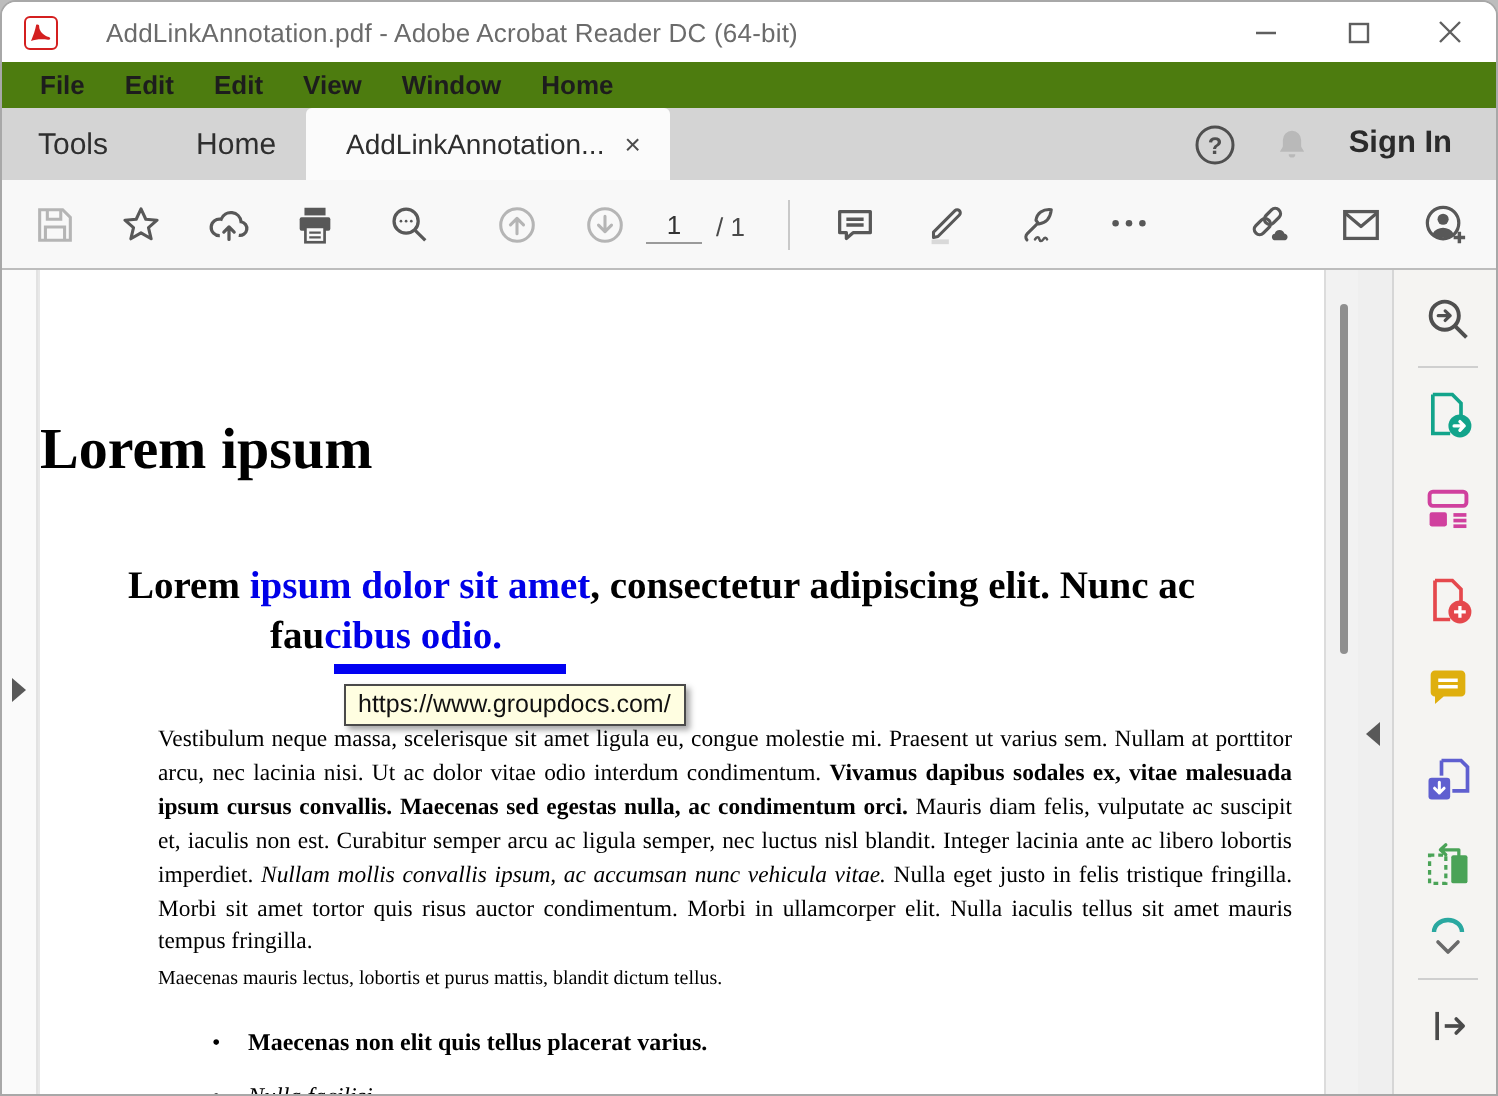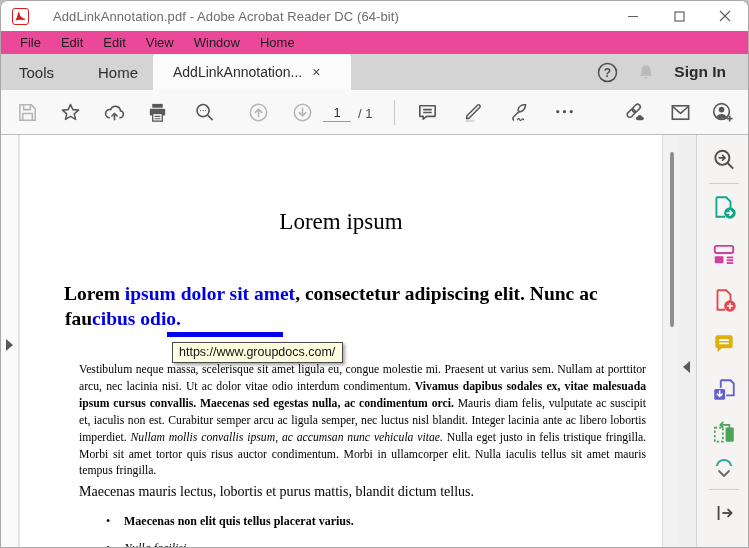--- a/index.html
+++ b/index.html
@@ -8,60 +8,60 @@
   .window { position:relative; width:749px; height:548px; background:#fff; border-radius:8px 8px 0 0; overflow:hidden; border:1px solid #a8a8a8; }
 
   
   .titlebar { position:relative; height:30px; background:#ffffff; display:flex; align-items:center; }
   .titlebar .app-icon { width:17px; height:17px; margin-left:11px; flex:0 0 auto; }
   .titlebar .title-text { margin-left:24px; font-size:13px; color:#6b6b6b; letter-spacing:.1px; }
   .win-controls { position:absolute; right:0; top:0; height:30px; display:flex; }
   .win-btn { width:46px; height:30px; display:flex; align-items:center; justify-content:center; color:#5f5f5f; font-size:14px; }
 
   
-  .menubar { height:23px; background:#ec4899; display:flex; align-items:center; padding-left:9px; }
+  .menubar { height:23px; background:#4d7c0f; display:flex; align-items:center; padding-left:9px;font-weight:bold; }
   .menu-item { font-size:13px; color:#1d1d1d; padding:2px 10px; }
 
   
   .tabbar { position:relative; height:36px; background:#d4d4d4; display:flex; align-items:flex-end; }
   .tab { height:36px; display:flex; align-items:center; justify-content:center; font-size:15px; color:#2e2e2e; padding:0 18px; }
   .tab.home { margin-left:8px; }
-  .doc-tab { position:absolute; left:152px; top:0; width:198px; height:36px; background:#fbfbfb; border-radius:3px 3px 0 0; display:flex; align-items:center; font-size:14px; color:#2e2e2e; padding:0 8px 0 20px; }
+  .doc-tab { position:absolute; left:152px; top:0; width:182px; height:36px; background:#fbfbfb; border-radius:3px 3px 0 0; display:flex; align-items:center; font-size:14px; color:#2e2e2e; padding:0 8px 0 20px; }
   .doc-tab .close-x { margin-left:10px; font-size:14px; color:#4c4c4c; line-height:1; }
   .tab-right { position:absolute; right:0; top:0; height:36px; display:flex; align-items:center; gap:18px; padding-right:22px; }
   .signin { font-size:15.5px; font-weight:700; color:#2b2b2b; }
 
   
   .toolbar { position:relative; height:45px; background:#f8f8f8; border-bottom:1px solid #bdbdbd; }
   .tb-ic { position:absolute; top:11px; width:23px; height:23px; color:#585858; }
   .tb-ic svg { width:100%; height:100%; }
   .tb-ic.disabled { color:#b5b5b5; }
   .page-input { position:absolute; left:322px; top:13px; width:28px; height:19px; border:none; border-bottom:1px solid #9a9a9a; background:transparent; text-align:center; font-size:13px; color:#333; font-family:"Liberation Sans",sans-serif; }
   .page-total { position:absolute; left:357px; top:16px; font-size:13px; color:#4a4a4a; }
   .tb-sep { position:absolute; left:393px; top:10px; width:1px; height:25px; background:#c9c9c9; }
 
   
   .docarea { position:relative; height:413px; background:#e8e8e8; }
   .left-strip { position:absolute; left:0; top:0; width:18px; height:100%; background:#fafafa; border-right:1px solid #e2e2e2; }
   .tri-right { position:absolute; left:5px; top:204px; width:0; height:0; border-top:6px solid transparent; border-bottom:6px solid transparent; border-left:7px solid #595959; }
   .page { position:absolute; left:19px; top:0; width:642px; height:413px; background:#ffffff; overflow:hidden; font-family:"Liberation Serif", serif; }
 
-  .doc-h1 { position:absolute; left:0; top:74px; width:100%; text-align:center; font-size:23px; font-weight:400; color:#000; }
+  .doc-h1 { position:absolute; left:0; top:74px; width:100%; font-size:29px; font-weight:700; color:#000; }
   .doc-h2 { position:absolute; left:0; top:146px; width:100%; font-size:19.5px; font-weight:700; line-height:25px; color:#000; }
   .doc-h2 .l1 { padding-left:44px; }
-  .doc-h2 .l2 { padding-left:45px; }
+  .doc-h2 .l2 { padding-left:115px; }
   .seg-link { color:#0000e8; }
   .seg-bold { font-weight:700; }
   .seg-italic { font-style:italic; }
 
   .link-bar { position:absolute; left:147px; top:197px; width:116px; height:5px; background:#0202f2; }
   .tooltip { position:absolute; left:152px; top:207px; background:#fffee1; border:1px solid #4a4a4a; padding:2px 7px 3px 6px; font-family:"Liberation Sans",sans-serif; font-size:12.5px; color:#111; box-shadow:2px 2px 3px rgba(0,0,0,.35); z-index:5; white-space:nowrap;text-align:right; }
 
   .doc-p1 { position:absolute; left:59px; top:227px; width:567px; font-size:11.7px; line-height:16.9px; text-align:justify; color:#000; }
-  .doc-p2 { position:absolute; left:59px; top:349px; width:567px; font-size:14px; color:#000; }
+  .doc-p2 { position:absolute; left:59px; top:349px; width:567px; font-size:10px; color:#000; }
   .doc-bullet { position:absolute; left:104px; width:520px; font-size:12px; color:#000; }
   .doc-bullet .dot { position:absolute; left:-18px; top:0; font-size:12px; }
   .bullet-1 { top:379px; }
   .bullet-2 { top:406px; }
 
   
   .scroll-track { position:absolute; left:661px; top:0; width:17px; height:100%; background:#f2f2f2; border-left:1px solid #dcdcdc; }
   .scroll-thumb { position:absolute; left:7px; top:17px; width:4px; height:175px; background:#8f8f8f; border-radius:2px; }
   .collapse-strip { position:absolute; left:678px; top:0; width:17px; height:100%; background:#efefef; }
   .tri-left { position:absolute; left:4px; top:226px; width:0; height:0; border-top:6px solid transparent; border-bottom:6px solid transparent; border-right:7px solid #595959; }

